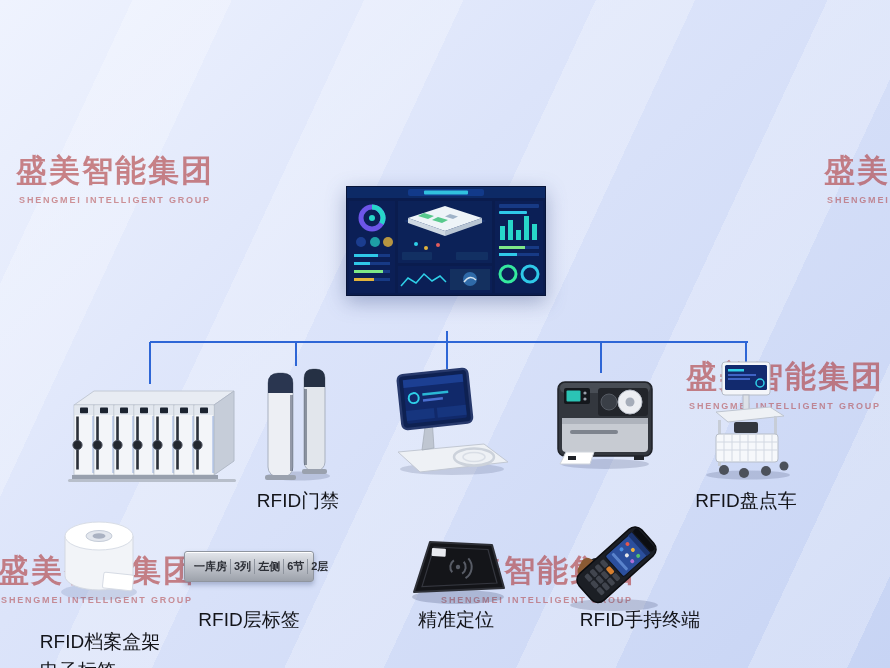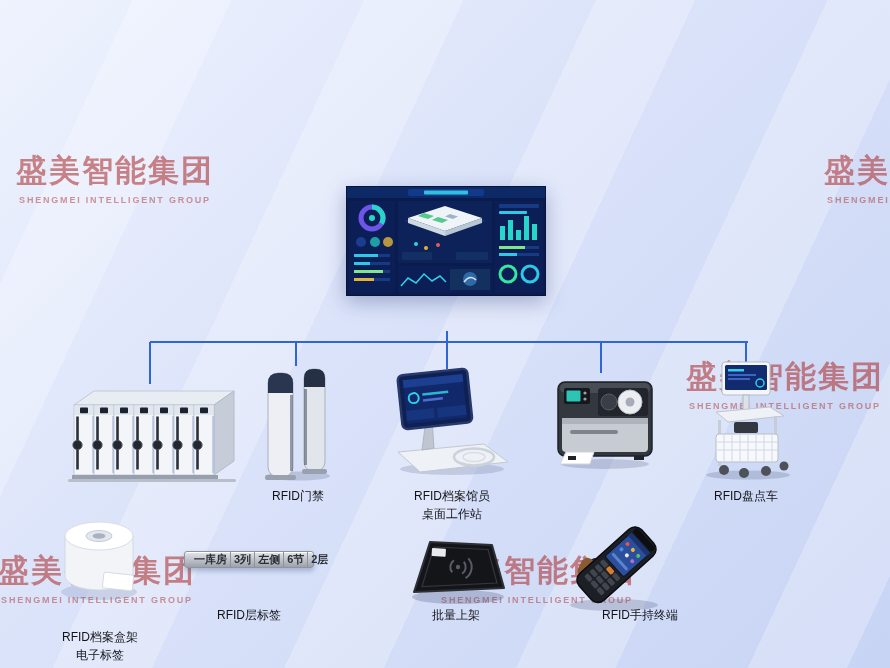--- a/index.html
+++ b/index.html
@@ -23,29 +23,29 @@
     position:absolute;top:136px;left:0;width:100%;text-align:center;z-index:2;
     font-size:21px;font-weight:700;color:#15161a;letter-spacing:1px;white-space:nowrap;
   }
   .wm{position:absolute;width:218px;text-align:center;z-index:1;}
   .wm-cn{font-size:31px;font-weight:800;color:rgba(173,48,48,.58);letter-spacing:2px;white-space:nowrap;}
   .wm-en{font-size:9px;font-weight:600;color:rgba(173,48,48,.5);letter-spacing:1.8px;margin-top:3px;white-space:nowrap;}
   .line{position:absolute;background:#2e66d6;z-index:1;}
   .device{position:absolute;z-index:2;line-height:0;}
   .shadowed{filter:drop-shadow(0 6px 10px rgba(40,60,120,.35));}
   .cap{
-    position:absolute;z-index:4;transform:translateX(-50%);text-align:center;
-    font-size:12px;font-weight:500;color:#131419;line-height:1.5;white-space:nowrap;
+    position:absolute;z-index:4;transform:translateX(-50%);
+    font-size:19px;font-weight:500;color:#131419;line-height:1.5;white-space:nowrap;
   }
   .console-caption{
     position:absolute;top:309px;left:447px;transform:translateX(-50%);z-index:3;
     font-size:16.5px;font-weight:600;color:#15161a;white-space:nowrap;
   }
   .layer-strip{
-    position:absolute;left:184px;top:551px;width:130px;height:17px;z-index:2;
+    position:absolute;left:184px;top:551px;width:130px;height:31px;z-index:2;
     display:flex;align-items:center;justify-content:space-around;box-sizing:border-box;
     padding:0 6px;border:1px solid #8f959f;border-radius:3px;
     background:linear-gradient(180deg,#e4e7ec 0%,#b8bcc4 60%,#9da2ab 100%);
     box-shadow:0 3px 5px rgba(70,85,130,.35), inset 0 1px 0 #ffffff;
   }
   .layer-strip .seg{
     font-size:11px;font-weight:700;color:#2c2f36;white-space:nowrap;padding:0 3px;
   }
   .layer-strip .seg + .seg{border-left:1px solid #8d939d;}
 </style>
@@ -243,24 +243,20 @@
       <rect x="22" y="74" width="62" height="28" rx="3" fill="#f6f8fb" stroke="#b7bec9"></rect>
       <path d="M22 82 H84 M22 90 H84 M30 74 V102 M38 74 V102 M46 74 V102 M54 74 V102 M62 74 V102 M70 74 V102 M78 74 V102" stroke="#d2d8e2" stroke-width="1"></path>
       <circle cx="30" cy="110" r="5" fill="#4c515a"></circle>
       <circle cx="50" cy="113" r="5" fill="#4c515a"></circle>
       <circle cx="72" cy="111" r="5" fill="#4c515a"></circle>
       <circle cx="90" cy="106" r="4.5" fill="#4c515a"></circle>
     </svg>
   </div>
 
   <div class="cap" style="left:298px;top:487px;">RFID门禁</div>
-  <div class="cap" style="left:452px;top:487px;">
-    <div>RFID档案馆员</div>
-    <div>桌面工作站</div>
-  </div>
   <div class="cap" style="left:746px;top:487px;">RFID盘点车</div>
 
   <div class="device" style="left:52px;top:510px;">
     <svg width="95" height="96" viewBox="0 0 95 96">
       <ellipse cx="47" cy="82" rx="38" ry="8" fill="rgba(80,100,150,0.18)"></ellipse>
       <path d="M13 26 L13 66 A34 14 0 0 0 81 66 L81 26" fill="#f2f4f8" stroke="#d3d8e2"></path>
       <ellipse cx="47" cy="26" rx="34" ry="14" fill="#ffffff" stroke="#d8dde6"></ellipse>
       <ellipse cx="47" cy="26" rx="13" ry="5.5" fill="#e3e7ee" stroke="#c5ccd8"></ellipse>
       <ellipse cx="47" cy="26" rx="6.5" ry="2.8" fill="#aab2c2"></ellipse>
       <rect x="52" y="62" width="30" height="16" rx="2" fill="#ffffff" stroke="#d6dbe4" transform="rotate(6 52 62)"></rect>
@@ -321,15 +317,15 @@
         <rect x="64" y="71" width="8" height="5" rx="1.5" fill="#41454e"></rect>
       </g>
     </svg>
   </div>
 
   <div class="cap" style="left:100px;top:628px;">
     <div>RFID档案盒架</div>
     <div>电子标签</div>
   </div>
   <div class="cap" style="left:249px;top:606px;">RFID层标签</div>
-  <div class="cap" style="left:456px;top:606px;">批量上架</div>
+  <div class="cap" style="left:456px;top:606px;">精准定位</div>
   <div class="cap" style="left:640px;top:606px;">RFID手持终端</div>
 </div>
 
 </body></html>

